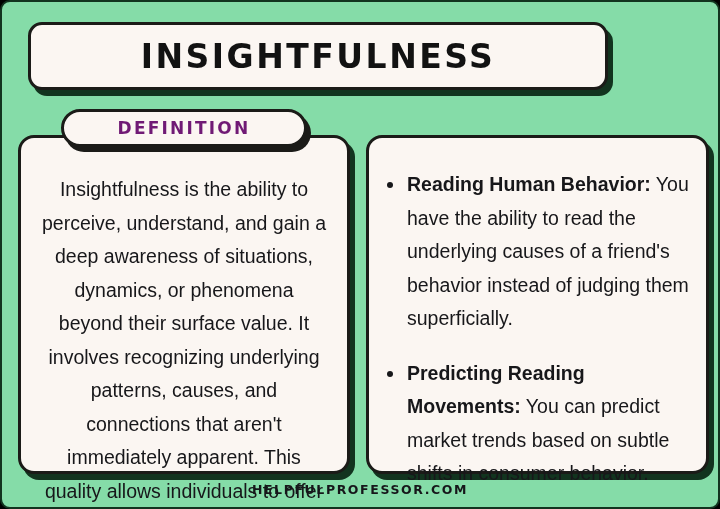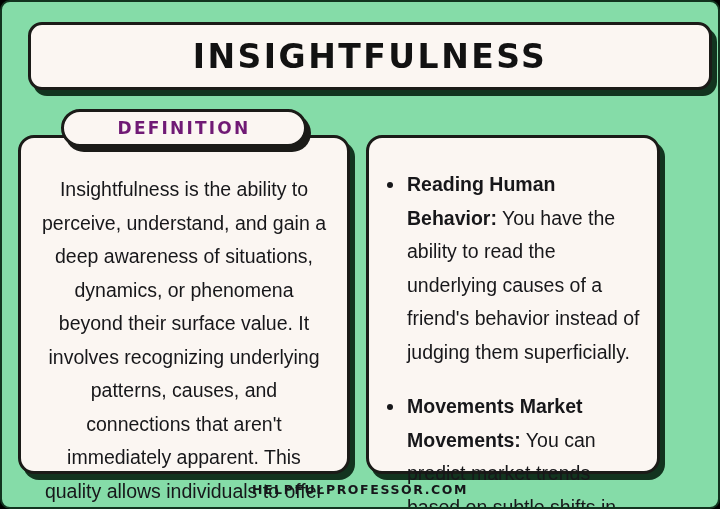--- a/index.html
+++ b/index.html
@@ -23,21 +23,21 @@
     border-radius: 10px;
     border: 2px solid #12341f;
     overflow: hidden;
   }
 
   
   .title-card {
     position: absolute;
     left: 26px;
     top: 20px;
-    width: 684px;
+    width: 580px;
     height: 68px;
     box-sizing: border-box;
     background: #FBF6F2;
     border: 3px solid #1b1b18;
     border-radius: 14px;
     box-shadow: 5px 6px 0 #12341f;
     display: flex;
     align-items: center;
     justify-content: center;
   }
@@ -62,21 +62,21 @@
     border: 3px solid #1b1b18;
     border-radius: 16px;
     box-shadow: 5px 6px 0 #12341f;
   }
   .panel-left {
     left: 16px;
     width: 332px;
   }
   .panel-right {
     left: 364px;
-    width: 294px;
+    width: 343px;
   }
 
   
   .pill {
     position: absolute;
     top: 107px;
     height: 38px;
     box-sizing: border-box;
     background: #FBF6F2;
     border: 3px solid #1b1b18;
@@ -189,21 +189,21 @@
   <div class="panel panel-right">
     <div class="examples-body">
 
       <div class="example-item">
         <span class="example-bullet"></span>
         <span class="example-lead">Reading Human Behavior:</span><span> You have the ability to read the underlying causes of a friend's behavior instead of judging them superficially.</span>
       </div>
 
       <div class="example-item">
         <span class="example-bullet"></span>
-        <span class="example-lead">Movements Market Movements:</span><span> You can predict market trends based on subtle shifts in consumer behavior.</span>
+        <span class="example-lead">Predicting Reading Movements:</span><span> You can predict market trends based on subtle shifts in consumer behavior.</span>
       </div>
 
     </div>
   </div>
 
 
   <div class="footer">
     <div class="footer-text">HELPFULPROFESSOR.COM</div>
   </div>
 

